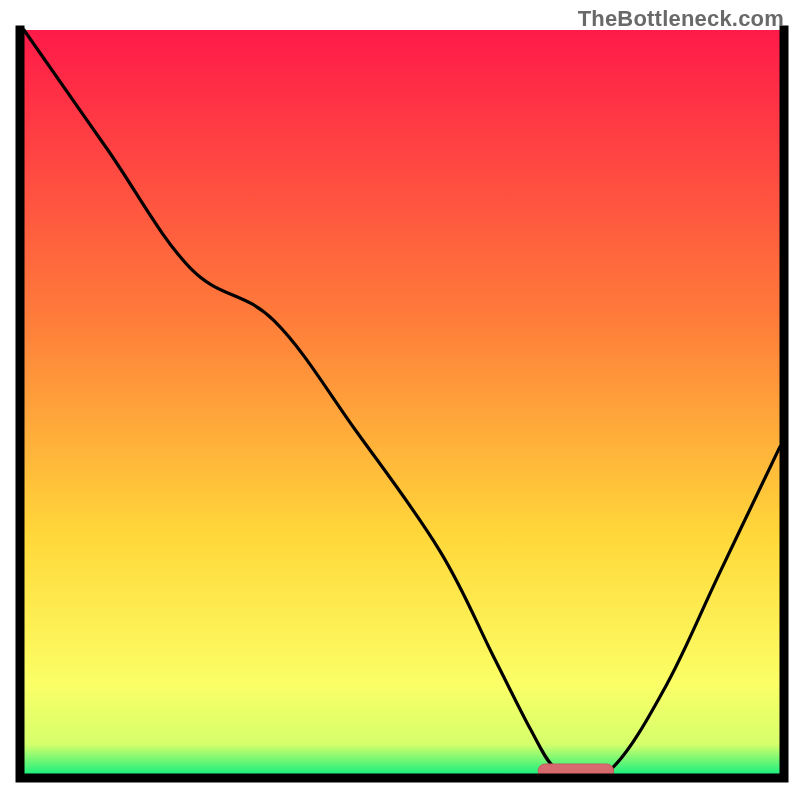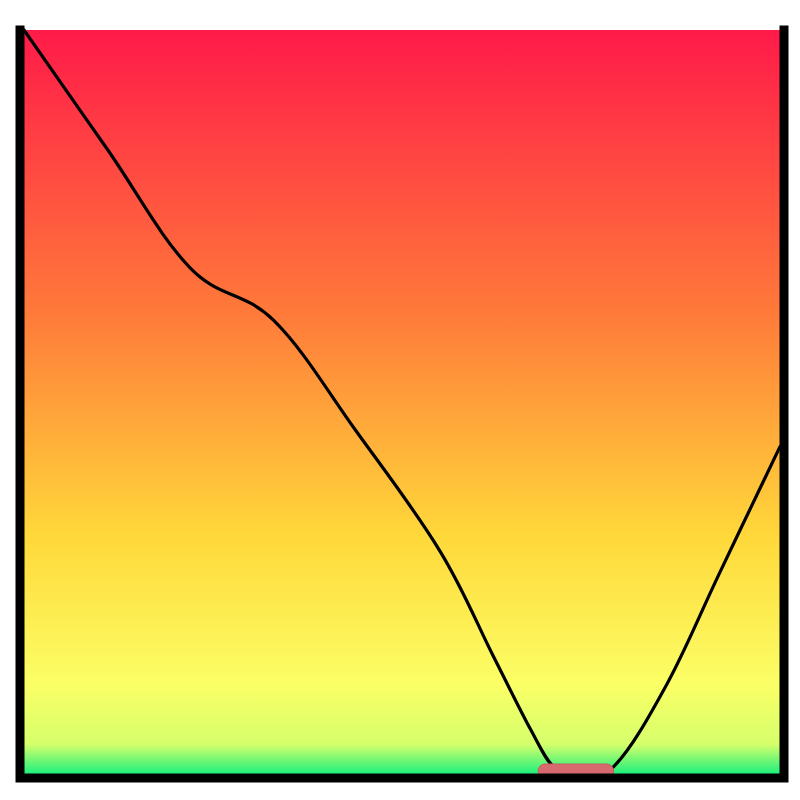--- a/index.html
+++ b/index.html
@@ -29,20 +29,21 @@
     display: block;
     position: absolute;
     top: 0;
     left: 0;
   }
 </style>
 </head>
 <body>
 
 <div class="stage">
+  <div class="watermark">TheBottleneck.com</div>
 
   <svg width="800" height="800" viewBox="0 0 800 800">
     <defs>
       <linearGradient id="bg-grad" x1="0" y1="0" x2="0" y2="1">
         <stop offset="0%" stop-color="#ff1a49"></stop>
         <stop offset="38%" stop-color="#ff7a3a"></stop>
         <stop offset="68%" stop-color="#ffd83a"></stop>
         <stop offset="88%" stop-color="#fbff66"></stop>
         <stop offset="96%" stop-color="#d5ff6b"></stop>
         <stop offset="100%" stop-color="#1cf07d"></stop>

